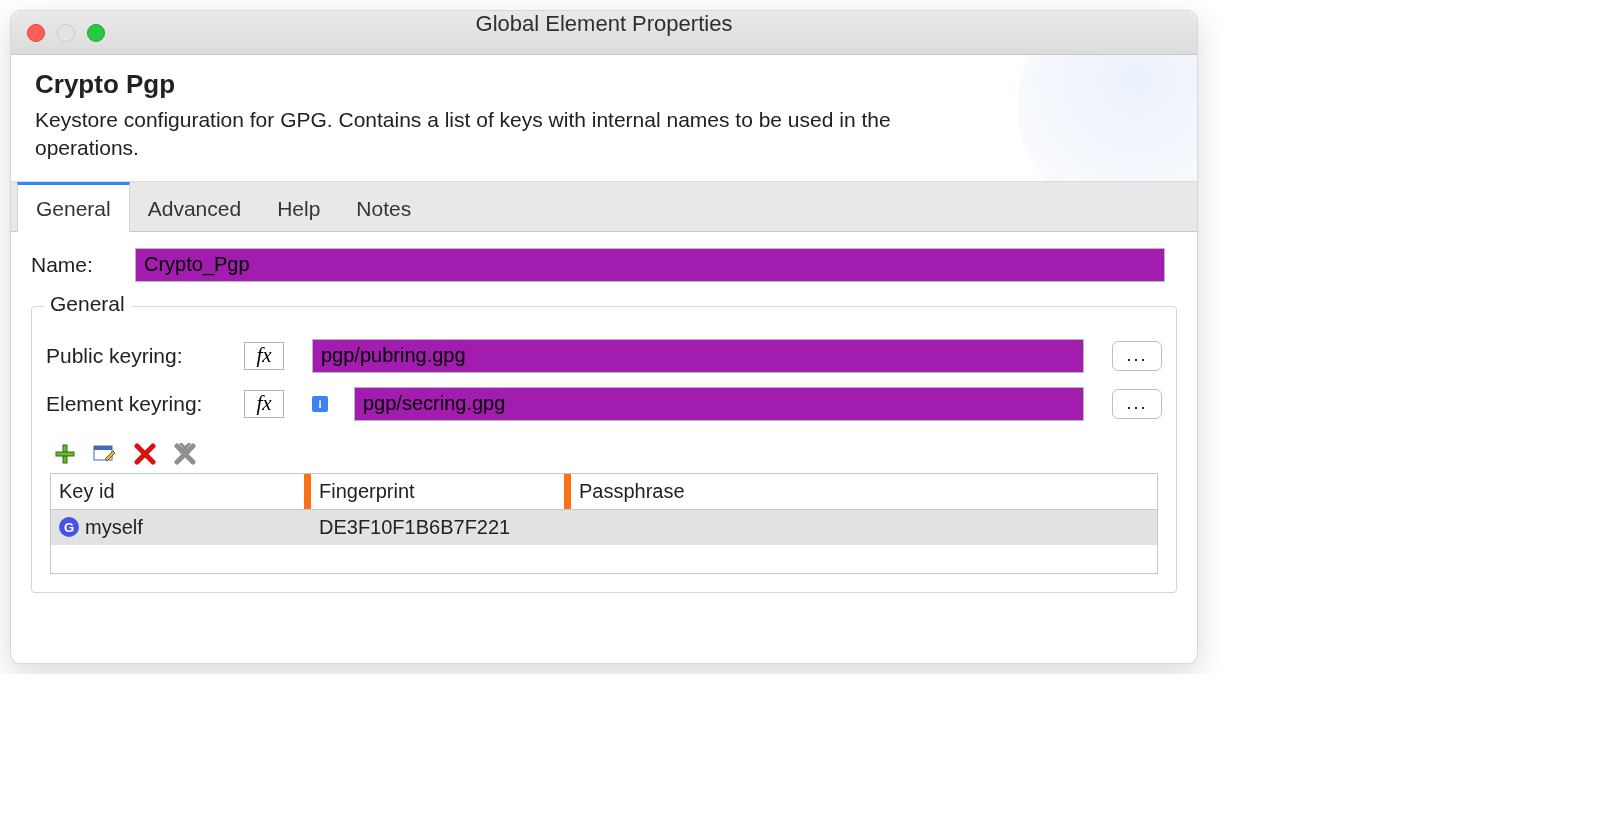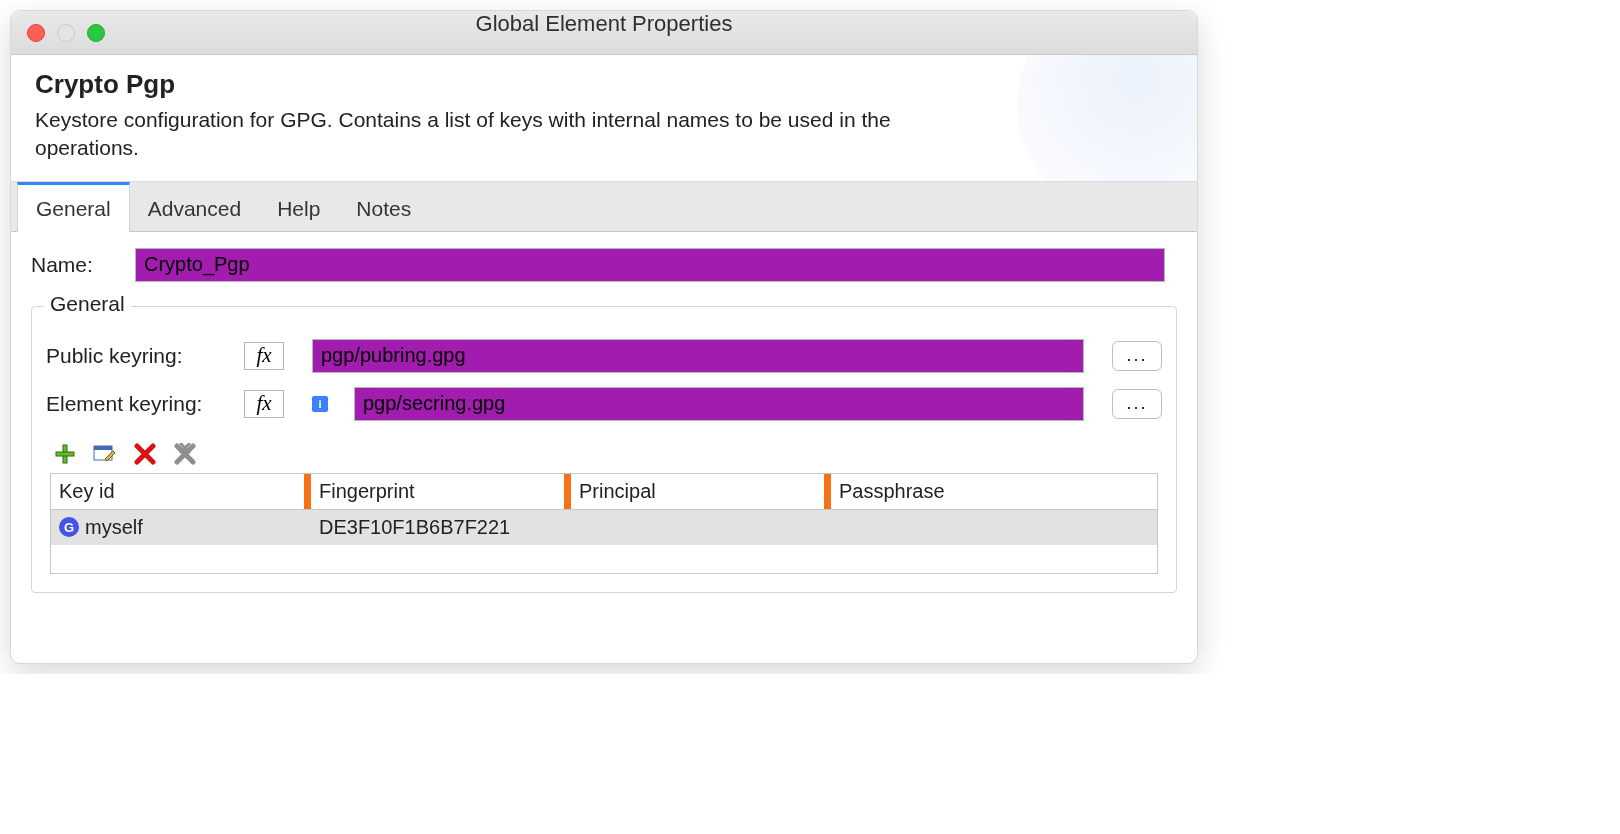--- a/index.html
+++ b/index.html
@@ -232,21 +232,20 @@
             <path d="M3 3 L19 19 M19 3 L3 19" stroke="#8f8f8f" stroke-width="5" stroke-linecap="round"></path>
             <path d="M7 1 L15 9 M15 1 L7 9" stroke="#8f8f8f" stroke-width="3" stroke-linecap="round"></path>
           </svg>
         </div>
       </div>
 
       <div class="table">
         <div class="thead">
           <div class="th">Key id</div>
           <div class="th">Fingerprint</div>
-          <div class="th">Principal</div>
           <div class="th">Passphrase</div>
         </div>
         <div class="trow">
           <div class="td">
             <span class="g-icon">G</span>
             <span>myself</span>
           </div>
           <div class="td">DE3F10F1B6B7F221</div>
           <div class="td"></div>
           <div class="td"></div>

